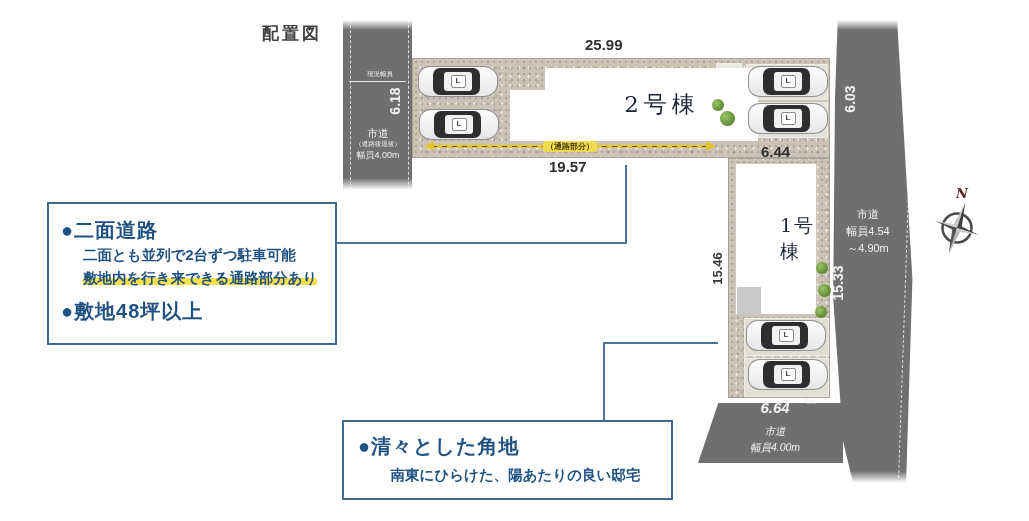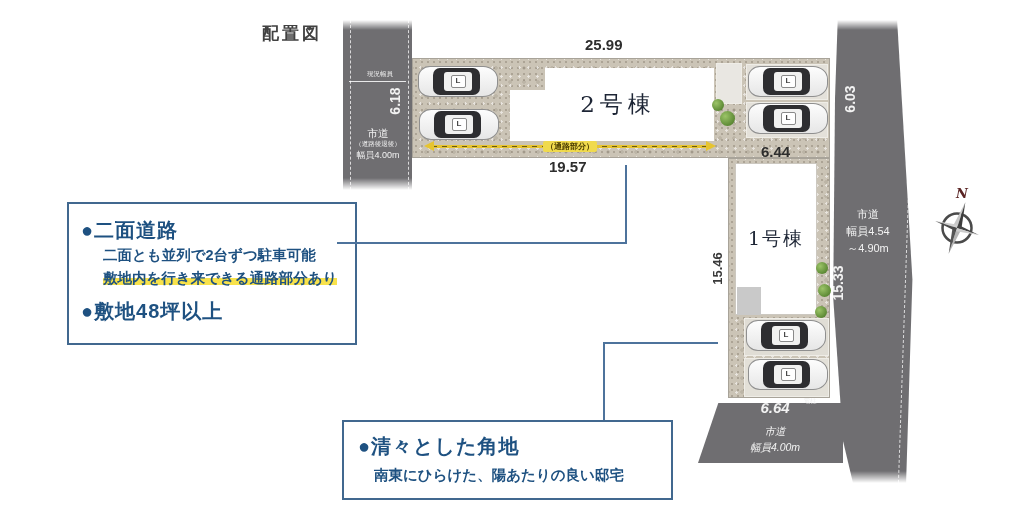--- a/index.html
+++ b/index.html
@@ -16,21 +16,21 @@
     background-position:0 0, 3px 4px, 6px 2px;
     border:1px solid #a8a399;box-sizing:border-box;}
   .pad{box-sizing:border-box;border:1px solid #efede7;}
   
   .road{background:#6f6e71;}
   .fadeY{-webkit-mask-image:linear-gradient(180deg,transparent 0,#000 10px,#000 calc(100% - 12px),transparent);
          mask-image:linear-gradient(180deg,transparent 0,#000 10px,#000 calc(100% - 12px),transparent);}
   .dash-v{position:absolute;top:0;bottom:0;border-left:1px dashed rgba(255,255,255,.75);}
   .roadtext{color:#f2f2f2;text-align:center;line-height:1.35;}
   
-  .building{background:#fff;}
+  .building{background:#fff;padding-left:44px;}
   .bldg-label{font-family:"DejaVu Serif",serif;color:#1d2535;}
   
   .dim{color:#2e2e2e;font-weight:600;font-size:15px;}
   .dim-v{display:block;text-align:center;transform:rotate(-90deg);}
   .dim-light{color:#f2f2f2;}
   
   .car{position:absolute;width:80px;height:31px;}
   .car-body{position:absolute;inset:0;background:linear-gradient(#fdfdfd,#e6e6e6);
     border:1px solid #8f8f8f;box-sizing:border-box;
     border-radius:12px 15px 15px 12px / 11px 13px 13px 11px;}
@@ -199,29 +199,29 @@
         <polygon points="29,59 33.5,32 29,32" fill="#b5b5b5"></polygon>
         <polygon points="29,59 29,32 24.5,32" fill="#555555"></polygon>
         <polygon points="6,32 29,28.5 29,32" fill="#cfcfcf"></polygon>
         <polygon points="6,32 29,32 29,35.5" fill="#4c4c4c"></polygon>
         <polygon points="52,32 29,28.5 29,32" fill="#444444"></polygon>
         <polygon points="52,32 29,32 29,35.5" fill="#cccccc"></polygon>
       </g>
     </svg>
   </div>
 
-  <div class="abs callout" style="left:47px;top:202px;width:290px;height:143px;padding:13px 12px;margin-left:20px;">
+  <div class="abs callout" style="left:47px;top:202px;width:290px;height:143px;padding:13px 12px;">
     <div class="co-h">●二面道路</div>
     <div class="co-b">二面とも並列で2台ずつ駐車可能</div>
     <div class="co-b"><span class="hl">敷地内を行き来できる通路部分あり</span></div>
     <div class="co-h" style="margin-top:8px;">●敷地48坪以上</div>
   </div>
   <div class="conn" style="left:337px;top:242px;width:290px;height:2px;"></div>
   <div class="conn" style="left:625px;top:165px;width:2px;height:79px;"></div>
 
   <div class="abs callout" style="left:342px;top:420px;width:331px;height:80px;padding:11px 14px;">
     <div class="co-h">●清々とした角地</div>
-    <div class="co-b" style="margin-left:16px;margin-top:4px;">南東にひらけた、陽あたりの良い邸宅</div>
+    <div class="co-b" style="margin-left:16px;margin-top:4px;text-align:center;">南東にひらけた、陽あたりの良い邸宅</div>
   </div>
   <div class="conn" style="left:603px;top:343px;width:2px;height:77px;"></div>
   <div class="conn" style="left:603px;top:342px;width:115px;height:2px;"></div>
 
 </div>
 
 </body></html>

